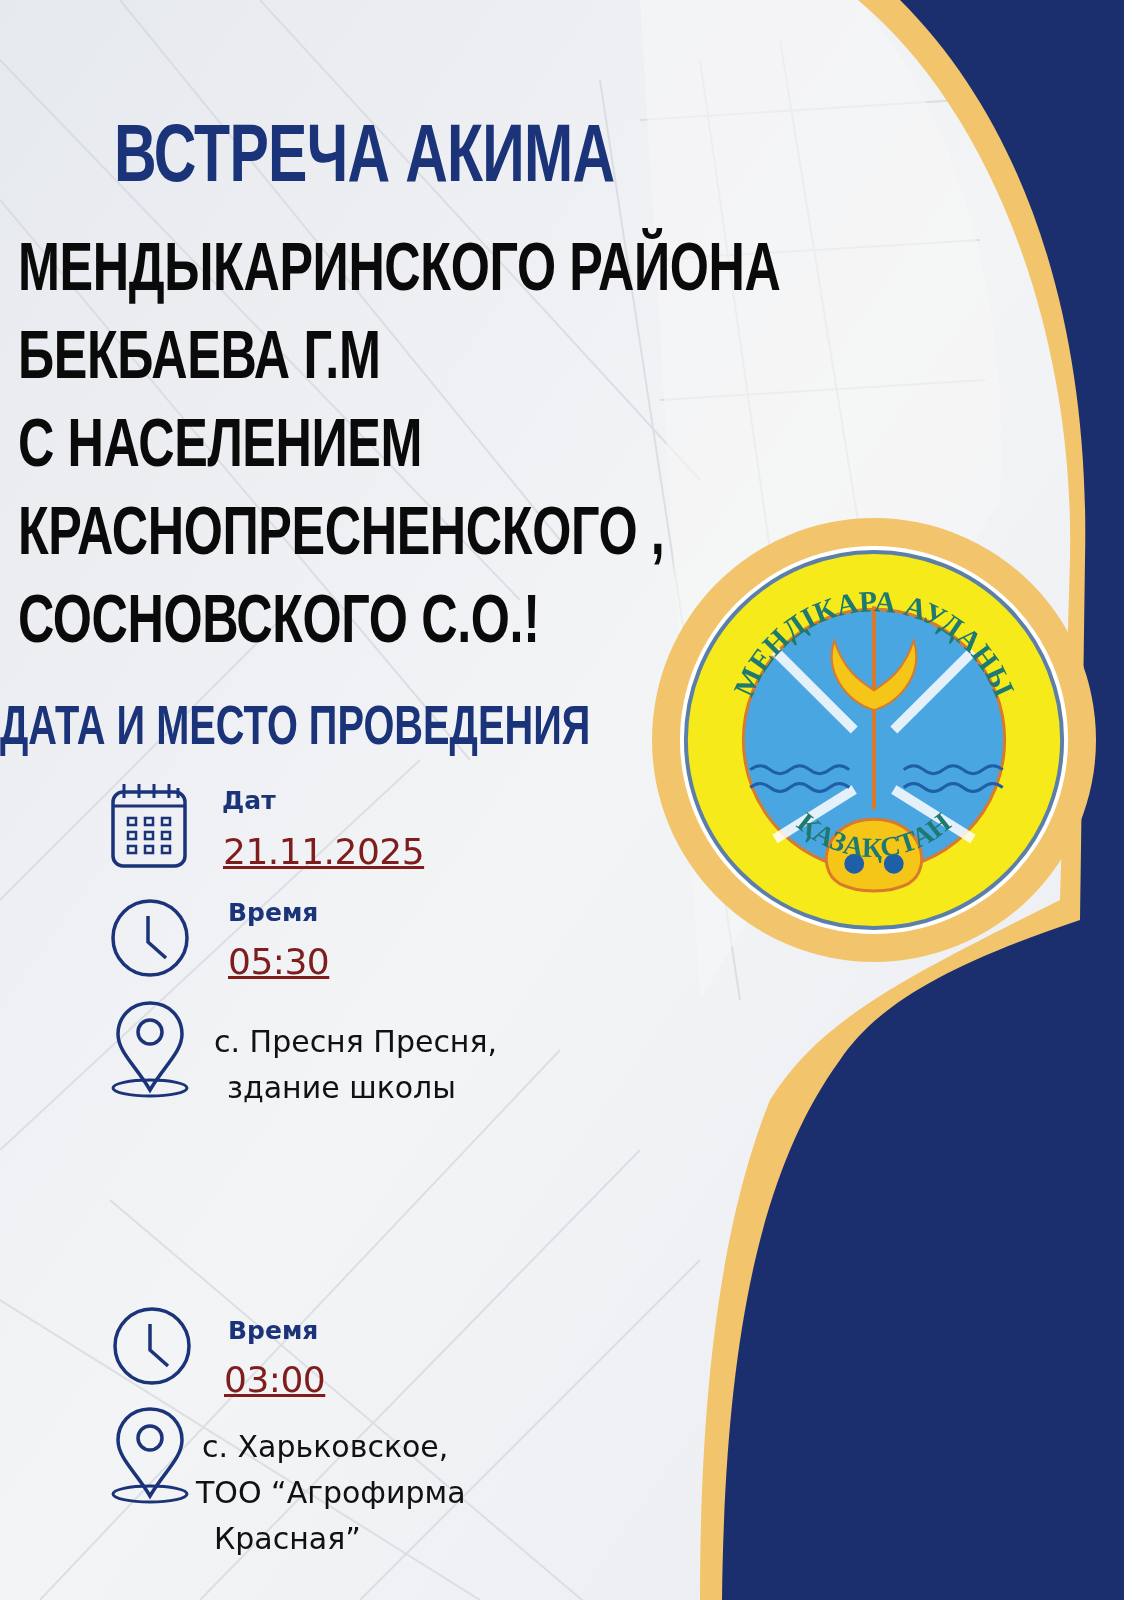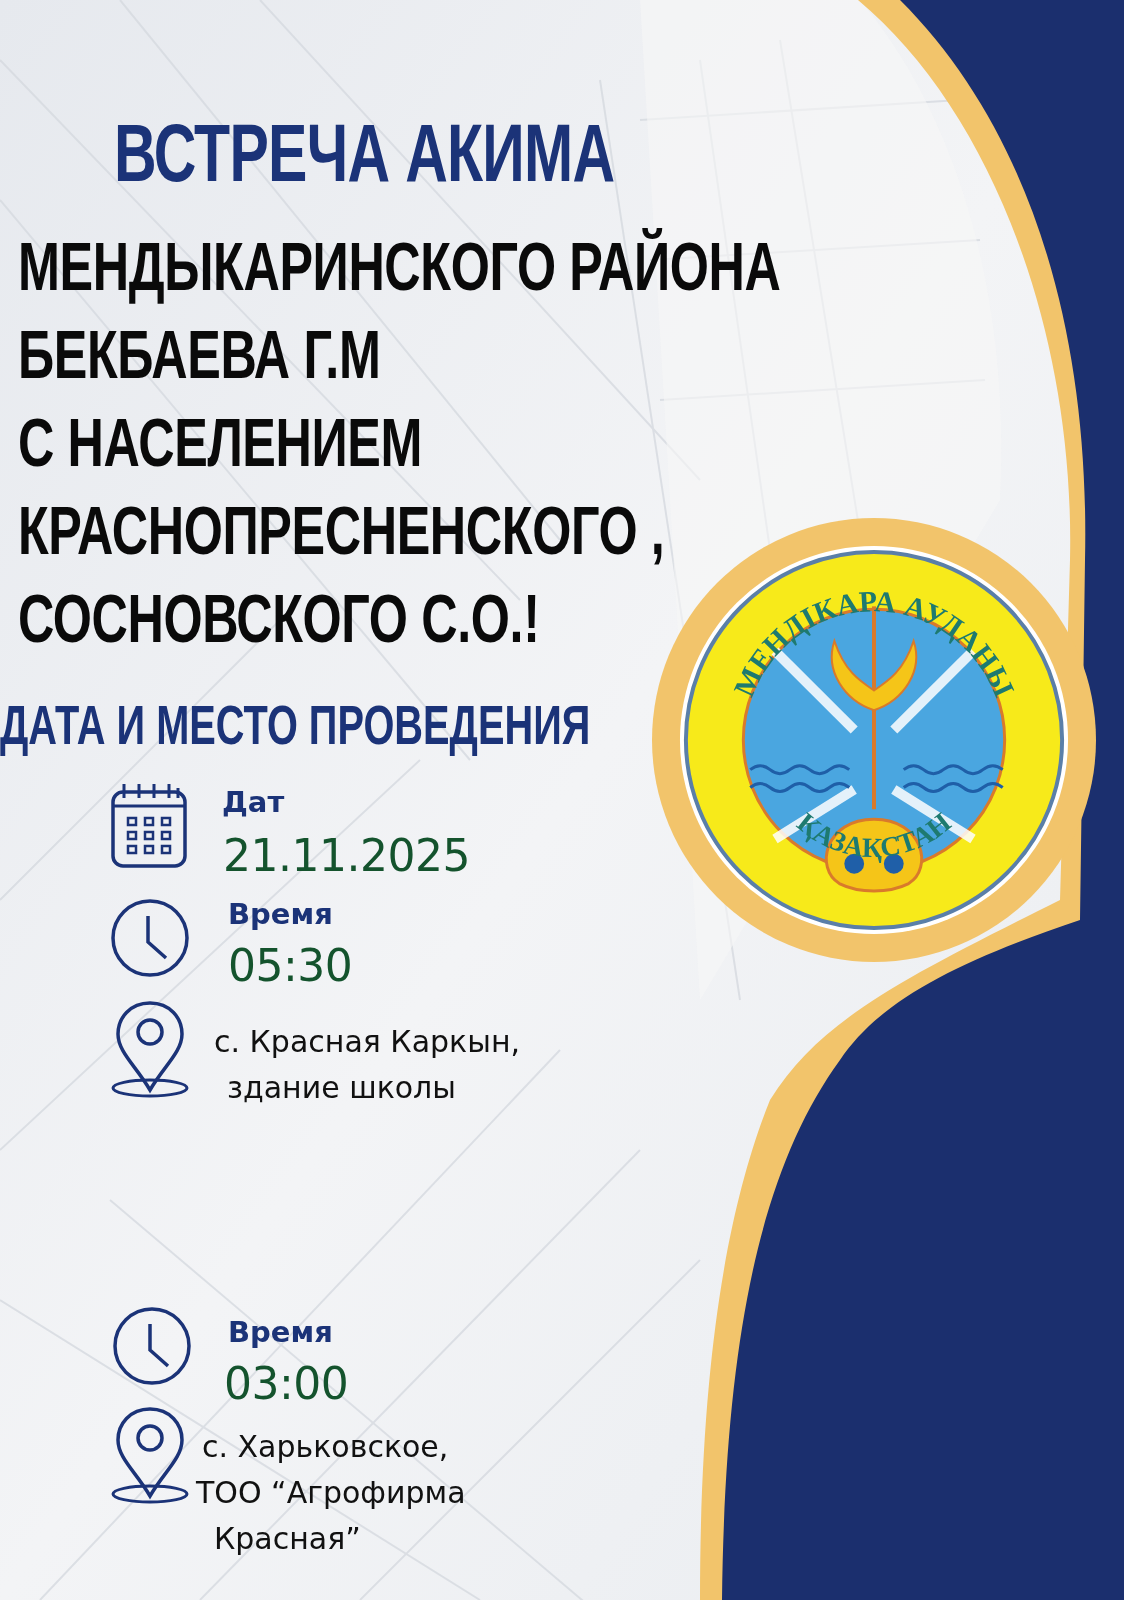--- a/index.html
+++ b/index.html
@@ -13,23 +13,23 @@
   .title-black { position:absolute; left:18px; margin:0;
     font-family:"Liberation Sans", sans-serif; font-weight:bold;
     color:#0a0a0a; font-size:68px; letter-spacing:-0.5px;
     transform:scaleX(0.74); transform-origin:left top; white-space:nowrap; line-height:1; }
   .subtitle { position:absolute; left:0; top:697px; margin:0;
     font-family:"Liberation Sans", sans-serif; font-weight:bold; color:#1b3378;
     font-size:56px; transform:scaleX(0.71); transform-origin:left top;
     white-space:nowrap; line-height:1; }
   .icon { position:absolute; }
   .label { position:absolute; font-family:"DejaVu Sans", sans-serif; font-weight:bold;
-    color:#1b3378; font-size:29px; line-height:1; white-space:nowrap; }
-  .value { position:absolute; font-family:"DejaVu Sans", sans-serif; color:#14532d;
-    font-size:44px; line-height:1; white-space:nowrap; letter-spacing:-0.5px; }
+    color:#1b3378; font-size:25px; line-height:1; white-space:nowrap; }
+  .value { position:absolute; font-family:"DejaVu Sans", sans-serif; color:#7f1d1d;
+    font-size:36px; line-height:1; white-space:nowrap; letter-spacing:-0.5px;text-decoration:underline; }
   .addr { position:absolute; font-family:"DejaVu Sans", sans-serif; color:#111;
     font-size:30px; line-height:46px; white-space:nowrap; }
   .emblem { position:absolute; left:676px; top:542px; width:396px; height:396px; }
 </style>
 </head>
 <body>
 
 <svg class="bg" viewBox="0 0 1132 1600" xmlns="http://www.w3.org/2000/svg">
   <defs>
     <linearGradient id="sky" x1="0" y1="0" x2="1" y2="1">
@@ -114,21 +114,21 @@
   <polyline points="38,18 38,44 56,60" fill="none" stroke="#1b3378" stroke-width="3.5"></polyline>
 </svg>
 <div class="label" style="left:228px;top:900px">Время</div>
 <div class="value" style="left:228px;top:944px">05:30</div>
 
 <svg class="icon" style="left:110px;top:1000px" width="80" height="98" viewBox="0 0 80 98">
   <path d="M40 3 C 20 3 8 18 8 34 C 8 52 26 66 40 90 C 54 66 72 52 72 34 C 72 18 60 3 40 3 Z" fill="none" stroke="#1b3378" stroke-width="3.5"></path>
   <circle cx="40" cy="32" r="12" fill="none" stroke="#1b3378" stroke-width="3.5"></circle>
   <ellipse cx="40" cy="88" rx="37" ry="8" fill="none" stroke="#1b3378" stroke-width="3"></ellipse>
 </svg>
-<div class="addr" style="left:214px;top:1019px"> с. Красная Каркын,</div>
+<div class="addr" style="left:214px;top:1019px"> с. Пресня Пресня,</div>
 <div class="addr" style="left:227px;top:1065px">здание школы</div>
 
 <svg class="icon" style="left:112px;top:1306px" width="80" height="80" viewBox="0 0 80 80">
   <circle cx="40" cy="40" r="37" fill="none" stroke="#1b3378" stroke-width="3.5"></circle>
   <polyline points="38,18 38,44 56,60" fill="none" stroke="#1b3378" stroke-width="3.5"></polyline>
 </svg>
 <div class="label" style="left:228px;top:1318px">Время</div>
 <div class="value" style="left:224px;top:1362px">03:00</div>
 
 <svg class="icon" style="left:110px;top:1406px" width="80" height="98" viewBox="0 0 80 98">

